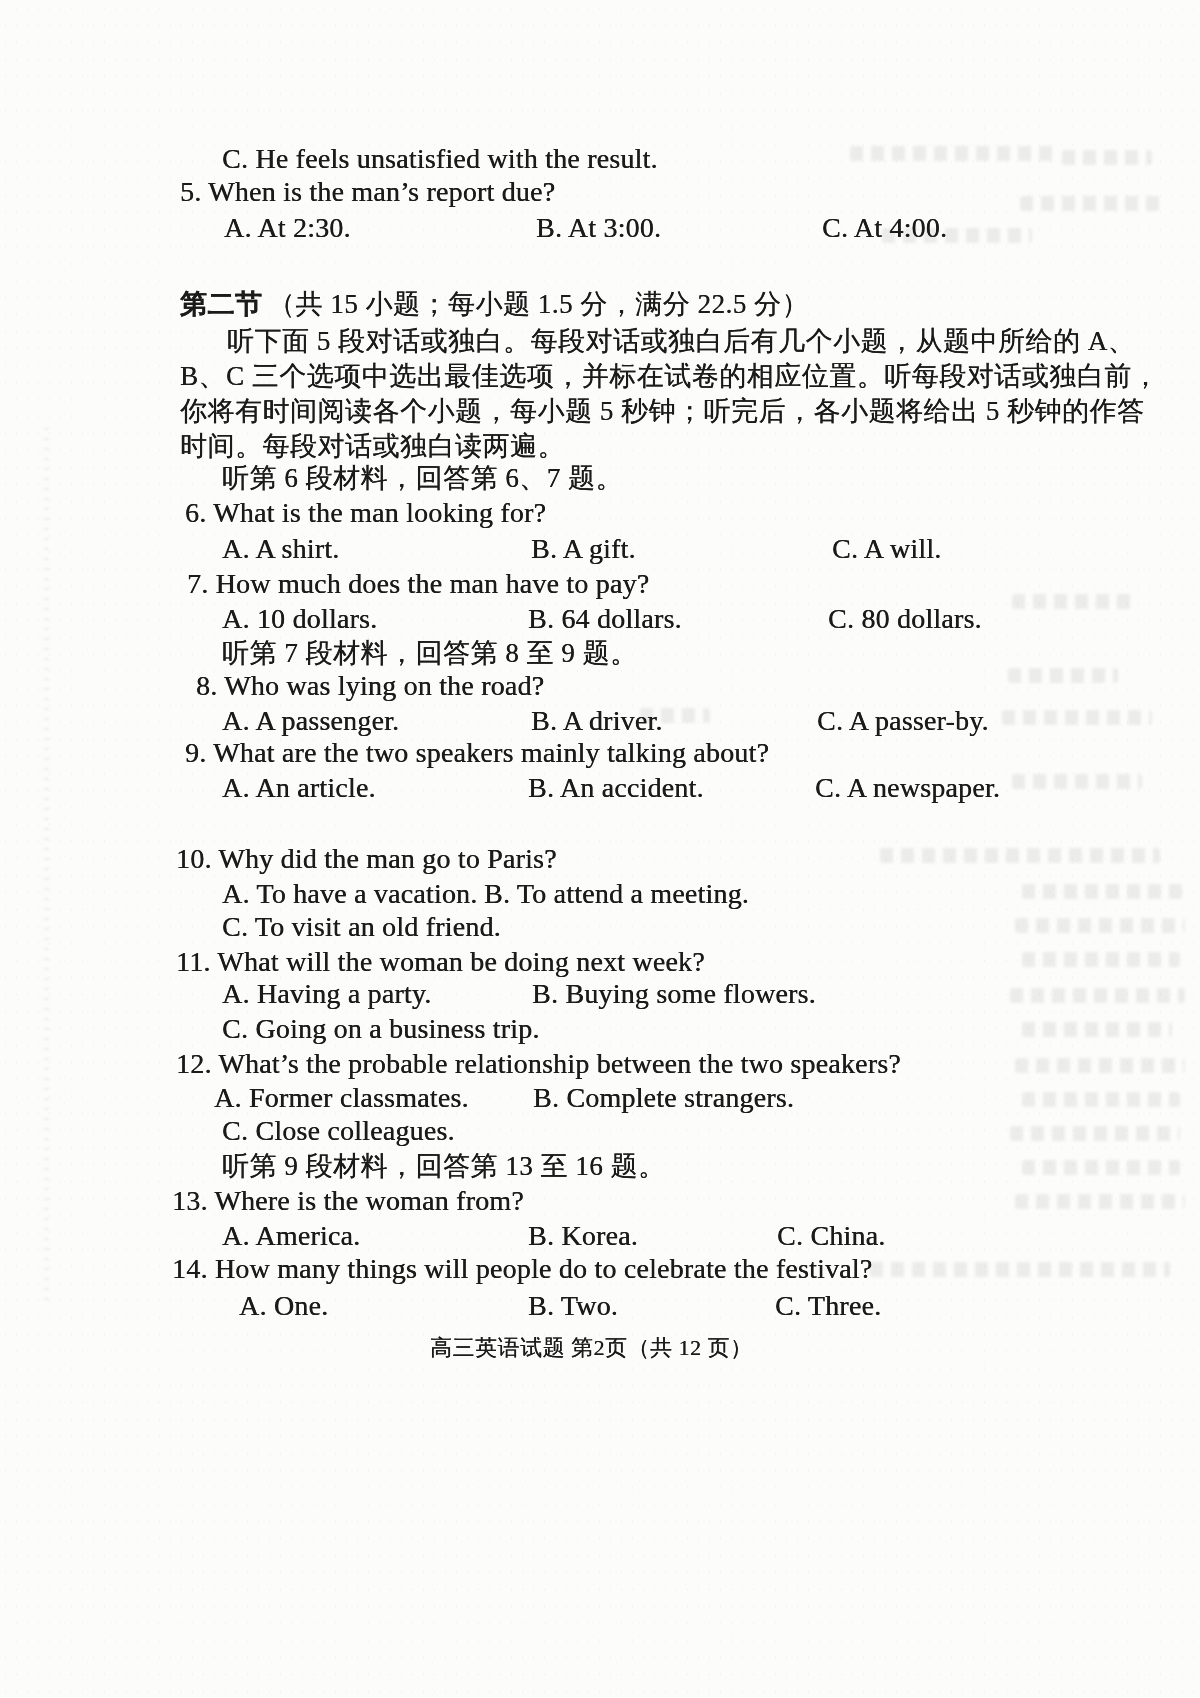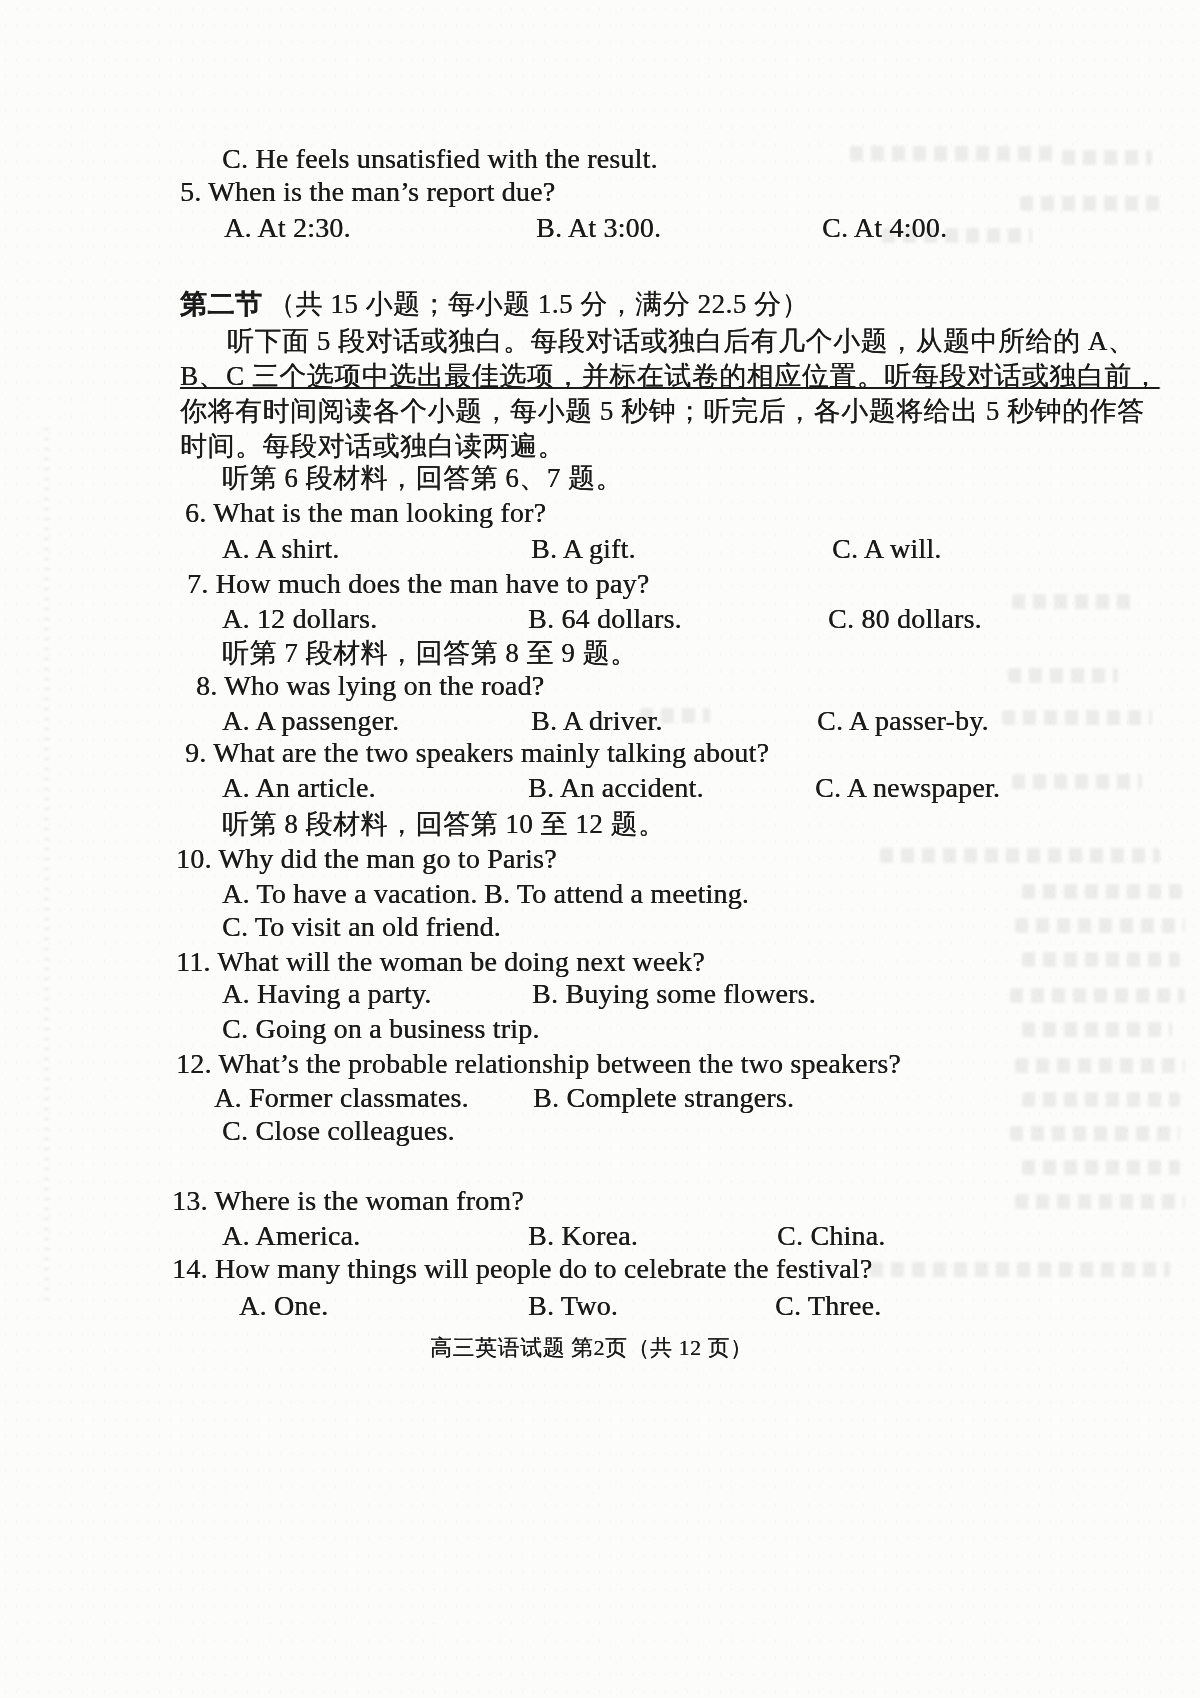--- a/index.html
+++ b/index.html
@@ -74,54 +74,54 @@
 
 <div class="content">
     <span class="seg" style="left: 222px; top: 143px;">C. He feels unsatisfied with the result.</span>
     <span class="seg" style="left: 180px; top: 176px;">5. When is the man’s report due?</span>
     <span class="seg" style="left: 224px; top: 212px;">A. At 2:30.</span>
     <span class="seg" style="left: 536px; top: 212px;">B. At 3:00.</span>
     <span class="seg" style="left: 822px; top: 212px;">C. At 4:00.</span>
     <span class="seg zh bold" style="left: 180px; top: 288px;">第二节</span>
     <span class="seg zh" style="left: 268px; top: 288px;">（共 15 小题；每小题 1.5 分，满分 22.5 分）</span>
     <span class="seg zh" style="left: 227px; top: 325px;">听下面 5 段对话或独白。每段对话或独白后有几个小题，从题中所给的 A、</span>
-    <span class="seg zh" style="left: 180px; top: 360px; text-decoration: underline;">B、C 三个选项中选出最佳选项，并标在试卷的相应位置。听每段对话或独白前，</span>
+    <span class="seg zh" style="left: 180px; top: 360px;">B、C 三个选项中选出最佳选项，并标在试卷的相应位置。听每段对话或独白前，</span>
     <span class="seg zh" style="left: 180px; top: 395px;">你将有时间阅读各个小题，每小题 5 秒钟；听完后，各小题将给出 5 秒钟的作答</span>
     <span class="seg zh" style="left: 180px; top: 430px;">时间。每段对话或独白读两遍。</span>
     <span class="seg zh" style="left: 222px; top: 462px;">听第 6 段材料，回答第 6、7 题。</span>
     <span class="seg" style="left: 185px; top: 497px;">6. What is the man looking for?</span>
     <span class="seg" style="left: 222px; top: 533px;">A. A shirt.</span>
     <span class="seg" style="left: 531px; top: 533px;">B. A gift.</span>
     <span class="seg" style="left: 832px; top: 533px;">C. A will.</span>
     <span class="seg" style="left: 187px; top: 568px;">7. How much does the man have to pay?</span>
-    <span class="seg" style="left: 222px; top: 603px;">A. 12 dollars.</span>
+    <span class="seg" style="left: 222px; top: 603px;">A. 10 dollars.</span>
     <span class="seg" style="left: 528px; top: 603px;">B. 64 dollars.</span>
     <span class="seg" style="left: 828px; top: 603px;">C. 80 dollars.</span>
     <span class="seg zh" style="left: 222px; top: 637px;">听第 7 段材料，回答第 8 至 9 题。</span>
     <span class="seg" style="left: 196px; top: 670px;">8. Who was lying on the road?</span>
     <span class="seg" style="left: 222px; top: 705px;">A. A passenger.</span>
     <span class="seg" style="left: 531px; top: 705px;">B. A driver.</span>
     <span class="seg" style="left: 817px; top: 705px;">C. A passer-by.</span>
     <span class="seg" style="left: 185px; top: 737px;">9. What are the two speakers mainly talking about?</span>
     <span class="seg" style="left: 222px; top: 772px;">A. An article.</span>
     <span class="seg" style="left: 528px; top: 772px;">B. An accident.</span>
     <span class="seg" style="left: 815px; top: 772px;">C. A newspaper.</span>
-    <span class="seg zh" style="left: 222px; top: 808px;">听第 8 段材料，回答第 10 至 12 题。</span>
     <span class="seg" style="left: 176px; top: 843px;">10. Why did the man go to Paris?</span>
     <span class="seg" style="left: 222px; top: 878px;">A. To have a vacation.</span>
     <span class="seg" style="left: 484px; top: 878px;">B. To attend a meeting.</span>
     <span class="seg" style="left: 222px; top: 911px;">C. To visit an old friend.</span>
     <span class="seg" style="left: 176px; top: 946px;">11. What will the woman be doing next week?</span>
     <span class="seg" style="left: 222px; top: 978px;">A. Having a party.</span>
     <span class="seg" style="left: 532px; top: 978px;">B. Buying some flowers.</span>
     <span class="seg" style="left: 222px; top: 1013px;">C. Going on a business trip.</span>
     <span class="seg" style="left: 176px; top: 1048px;">12. What’s the probable relationship between the two speakers?</span>
     <span class="seg" style="left: 214px; top: 1082px;">A. Former classmates.</span>
     <span class="seg" style="left: 533px; top: 1082px;">B. Complete strangers.</span>
     <span class="seg" style="left: 222px; top: 1115px;">C. Close colleagues.</span>
+    <span class="seg zh" style="left: 222px; top: 1150px;">听第 9 段材料，回答第 13 至 16 题。</span>
     <span class="seg" style="left: 172px; top: 1185px;">13. Where is the woman from?</span>
     <span class="seg" style="left: 222px; top: 1220px;">A. America.</span>
     <span class="seg" style="left: 528px; top: 1220px;">B. Korea.</span>
     <span class="seg" style="left: 777px; top: 1220px;">C. China.</span>
     <span class="seg" style="left: 172px; top: 1253px;">14. How many things will people do to celebrate the festival?</span>
     <span class="seg" style="left: 239px; top: 1290px;">A. One.</span>
     <span class="seg" style="left: 528px; top: 1290px;">B. Two.</span>
     <span class="seg" style="left: 775px; top: 1290px;">C. Three.</span>
   </div>
 

